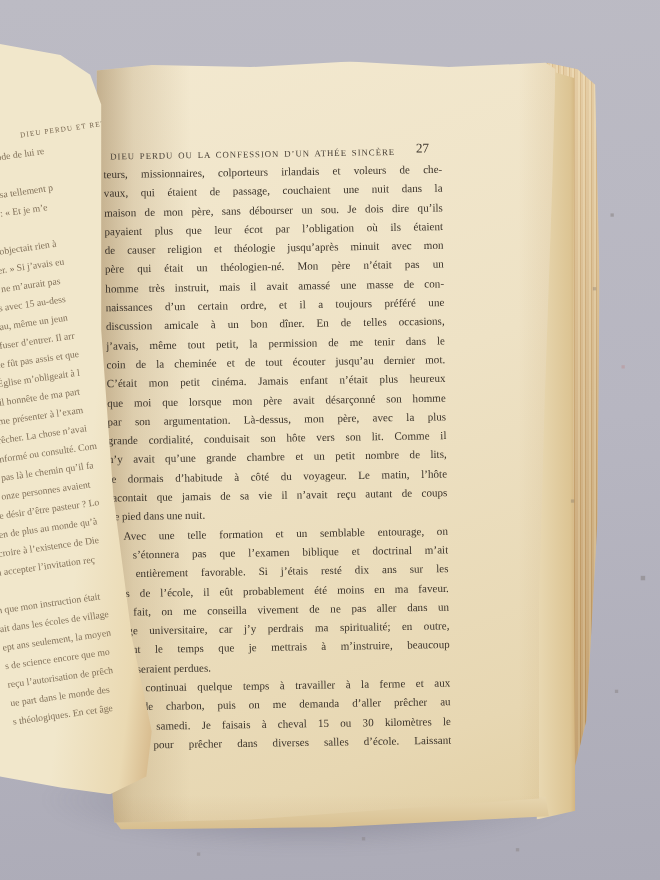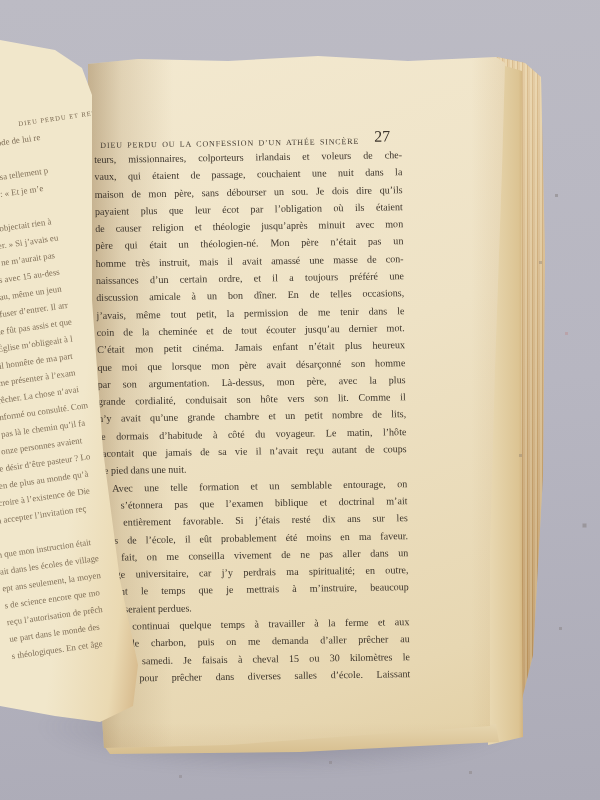--- a/index.html
+++ b/index.html
@@ -53,21 +53,21 @@
   .page-overlays{position:absolute;inset:0;
     background:
       linear-gradient(to bottom,rgba(170,130,75,.38),rgba(170,130,75,0) 6px),
       linear-gradient(to right,rgba(133,100,55,.50),rgba(160,130,85,.22) 10%,rgba(160,130,85,0) 22%),
       linear-gradient(to left,rgba(190,150,90,.20),rgba(190,150,90,0) 9%),
       linear-gradient(to top,rgba(180,140,85,.18),rgba(180,140,85,0) 5%);}
   .page-header{position:absolute;left:22px;top:84px;width:290px;
     display:flex;justify-content:space-between;align-items:flex-end;
     transform:rotate(-0.9deg);transform-origin:0 0;color:#473f35;}
   .running-title{font-size:8px;letter-spacing:.85px;word-spacing:1.6px;white-space:nowrap;}
-  .page-number{font-size:16px;color:var(--ink);}
+  .page-number{font-size:12px;color:var(--ink);}
   .body-text{position:absolute;left:16px;top:106px;width:308px;
     transform:rotate(-0.9deg);transform-origin:0 0;
     color:var(--ink);font-size:10.1px;word-spacing:-.2px;}
   .line{height:17.3px;overflow:hidden;text-align:justify;text-align-last:justify;}
   .line.para-end{text-align-last:left;}
   .line.indent{text-indent:13px;}
 
   
   .left-page{position:absolute;left:-10px;top:26px;width:165px;height:710px;
     background:linear-gradient(97deg,#f1e7cb 55%,#ead9b2 80%,#d3b485 93%,#b9935f 100%);

